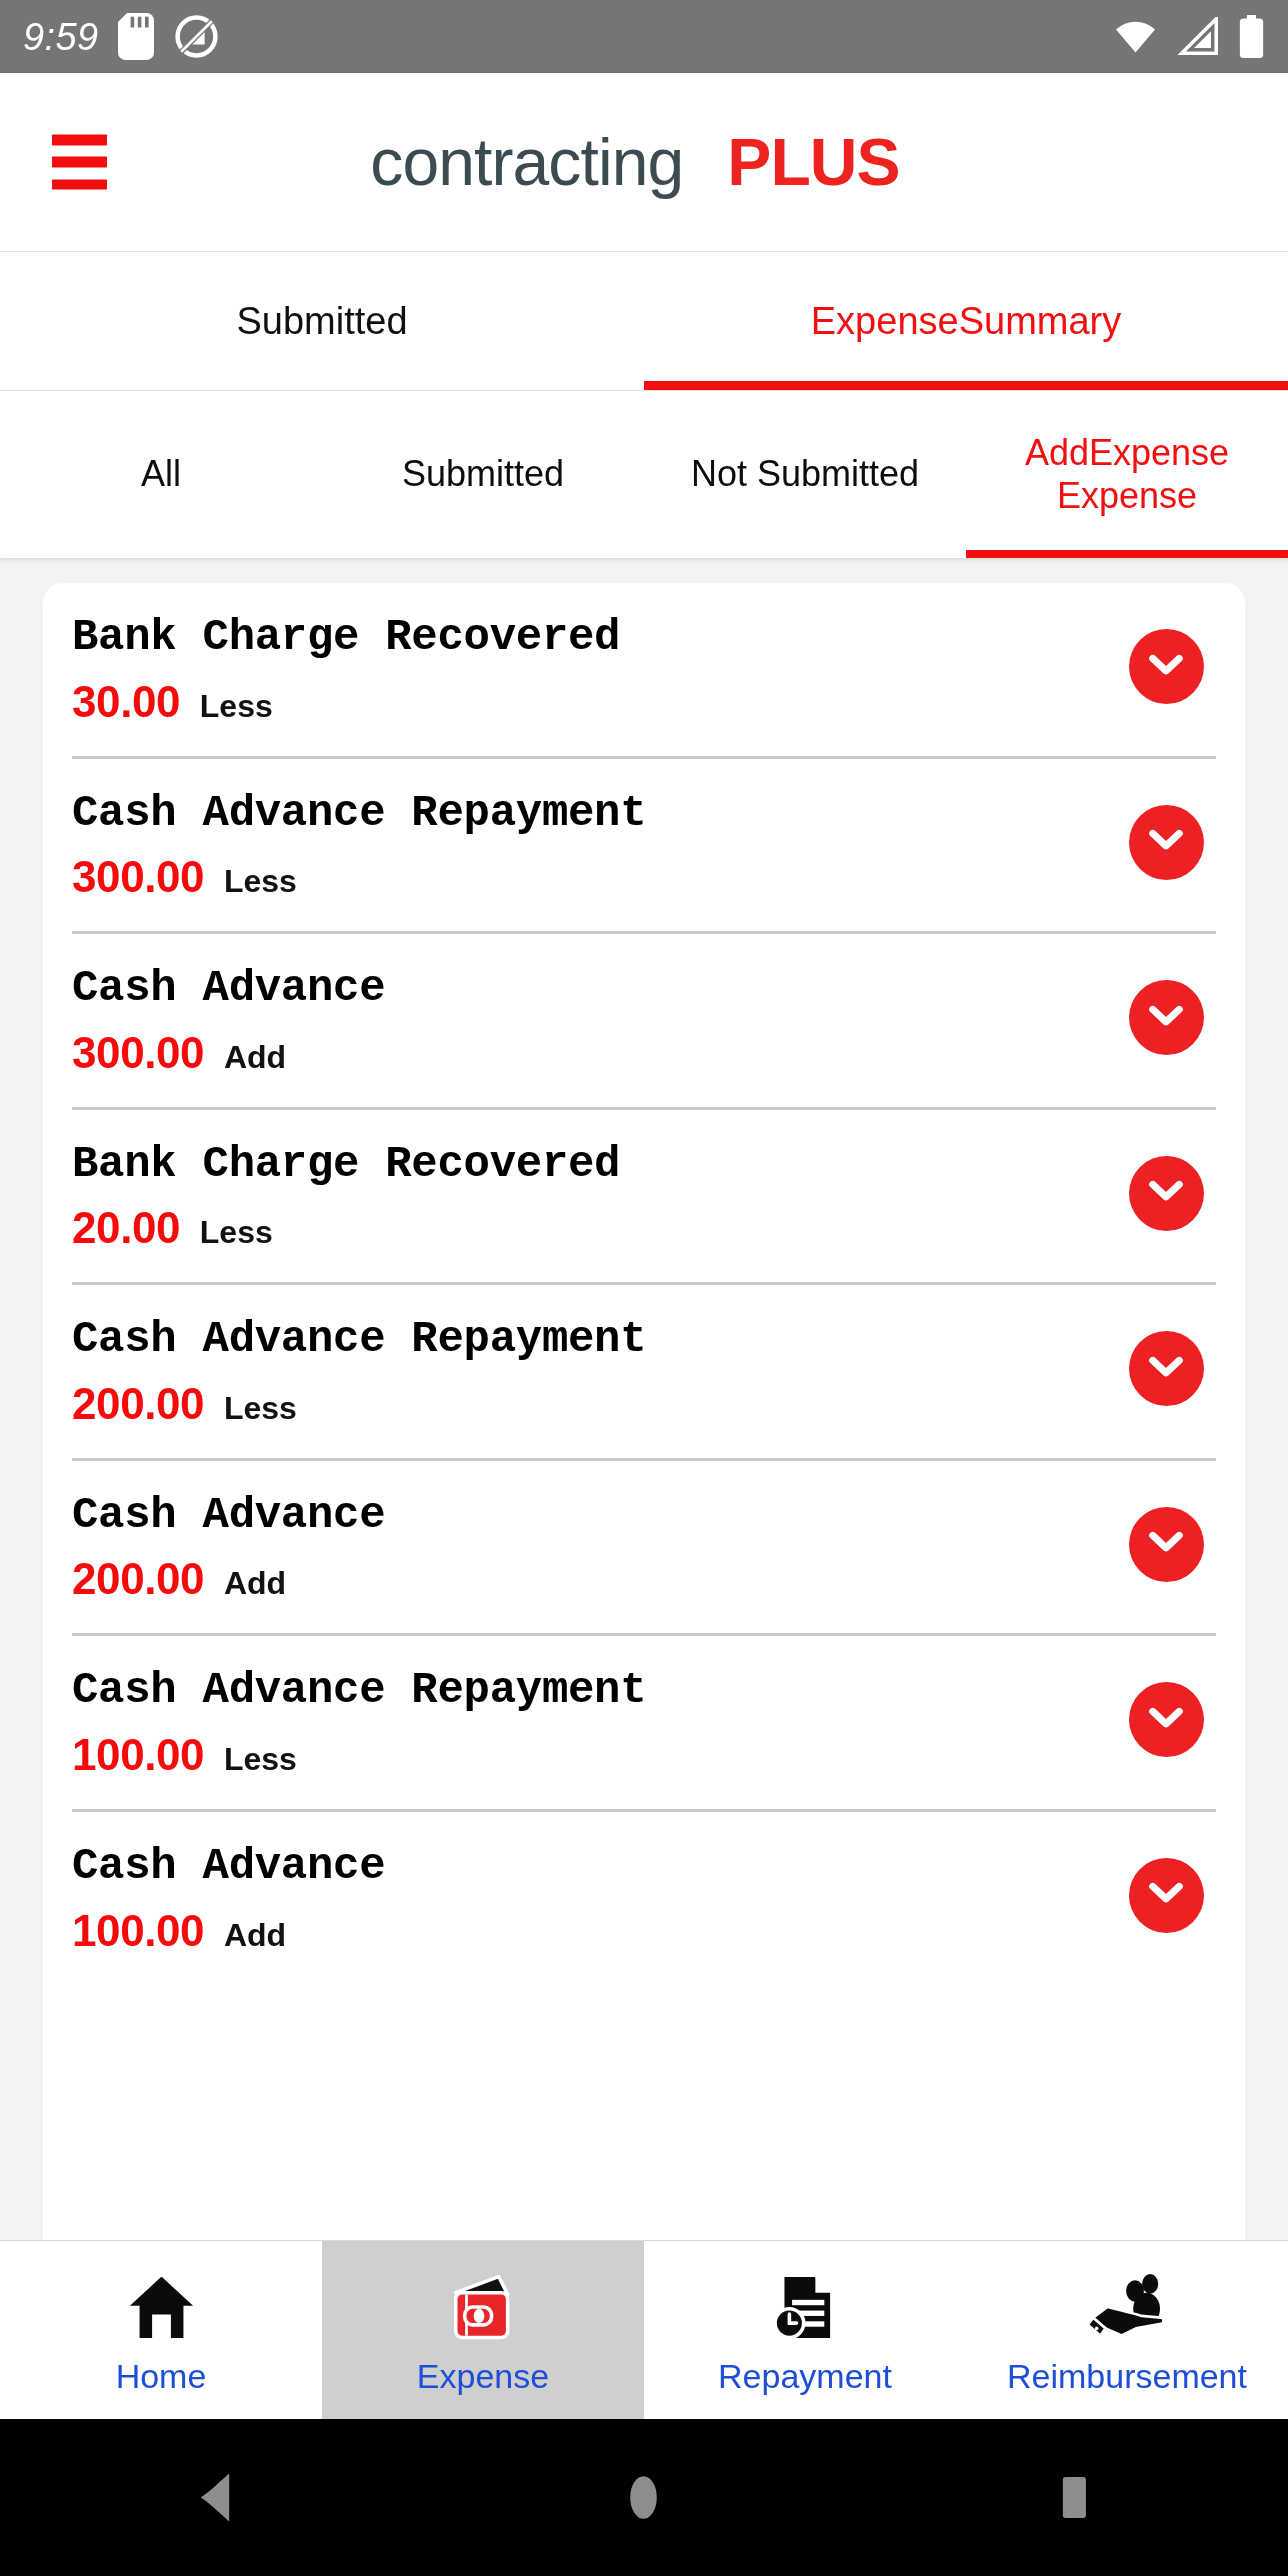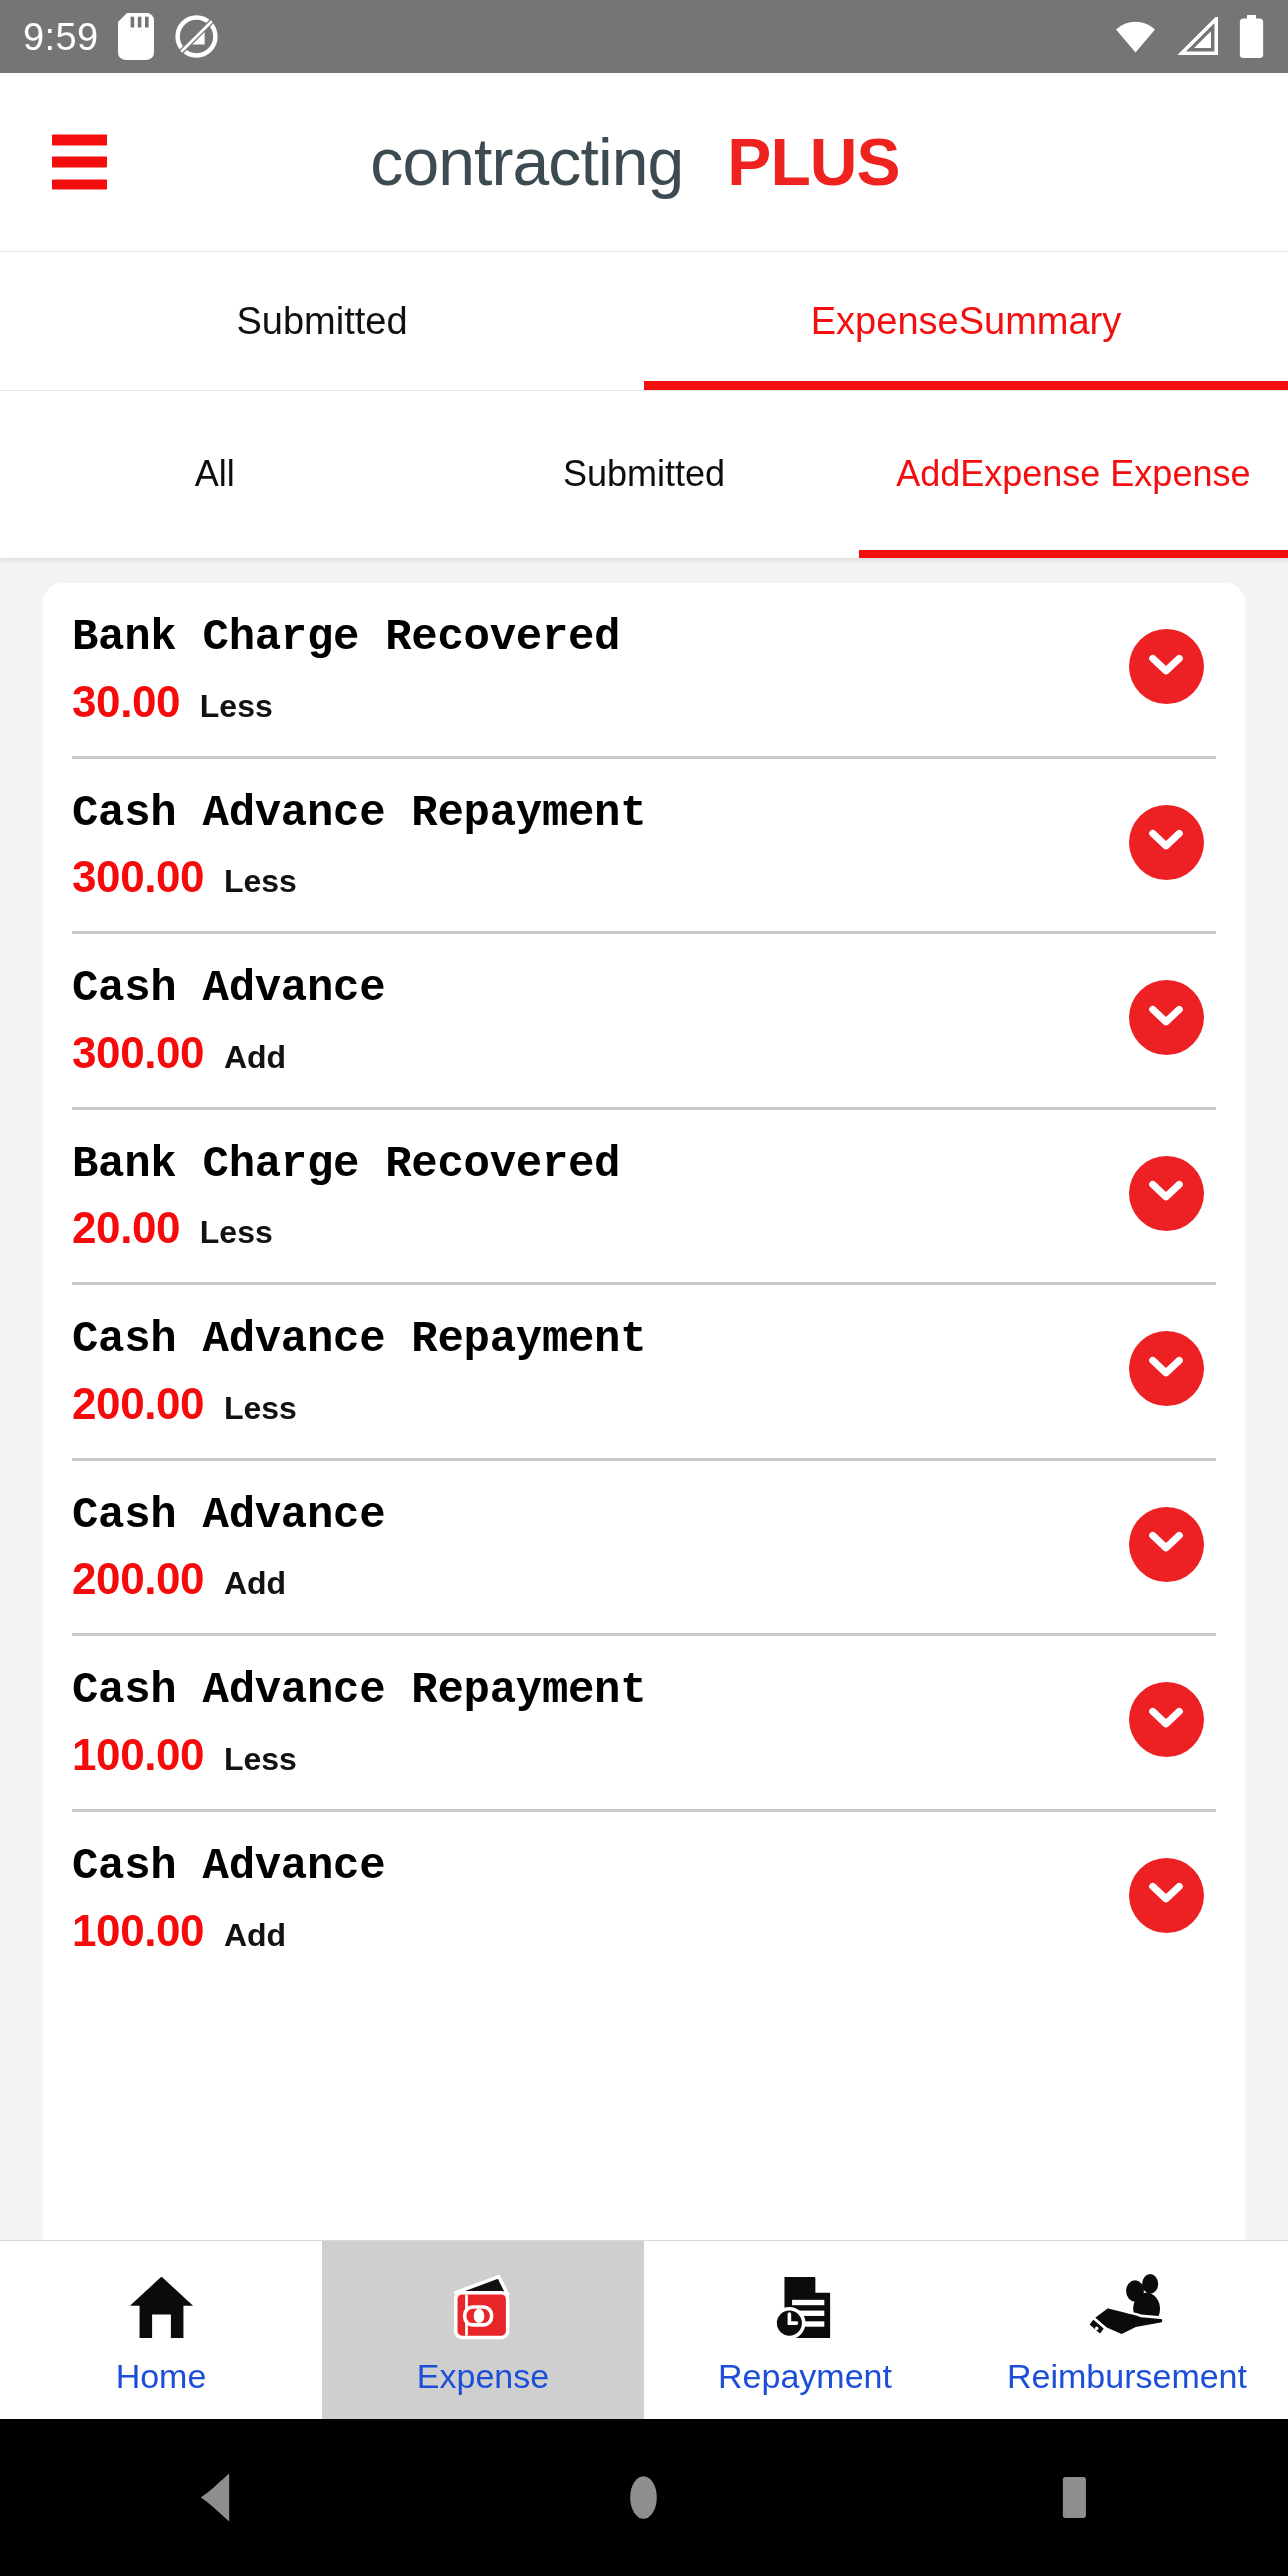--- a/index.html
+++ b/index.html
@@ -21,21 +21,21 @@
 
   
   .statusbar {
     height: 73px;
     background: #757575;
     display: flex;
     align-items: center;
     padding: 0 23px;
     flex: none;
   }
-  .sb-left { display: flex; align-items: center; gap: 19.7px; }
+  .sb-left { display: flex; align-items: center; gap: 19.7px; font-style: italic; }
   .sb-time {
     color: #ffffff;
     font-size: 38px;
     letter-spacing: 0.4px;
     line-height: 1;
   }
   .sb-right {
     margin-left: auto;
     display: flex;
     align-items: center;
@@ -319,20 +319,23 @@
     </div>
   </div>
 
   <div class="subtabs">
     <div class="subtab">
       <span>All</span>
     </div>
     <div class="subtab">
       <span>Submitted</span>
     </div>
+    <div class="subtab">
+      <span>Not Submitted</span>
+    </div>
     <div class="subtab active">
       <span>AddExpense Expense</span>
     </div>
   </div>
 
   <div class="content">
     <div class="card">
 
       <div class="row">
         <div class="row-main">

